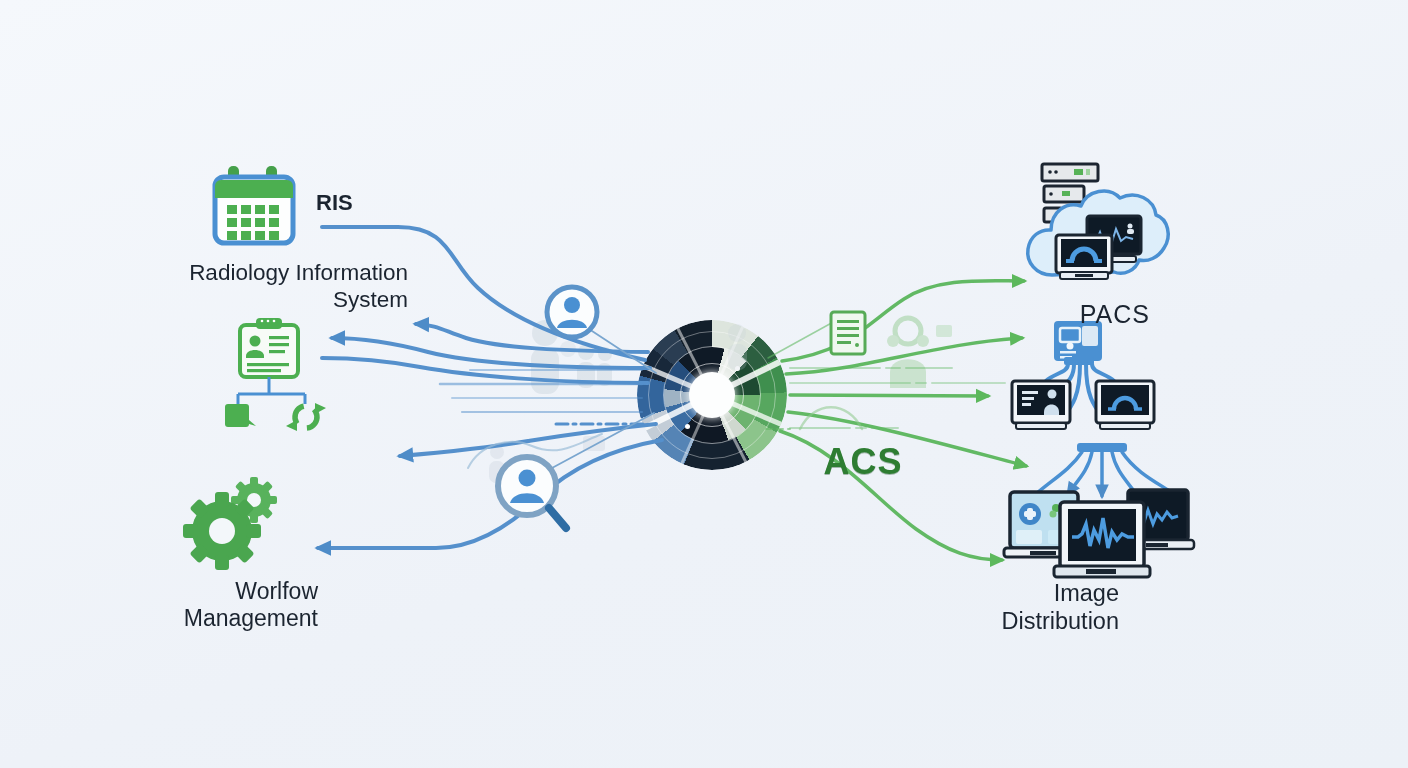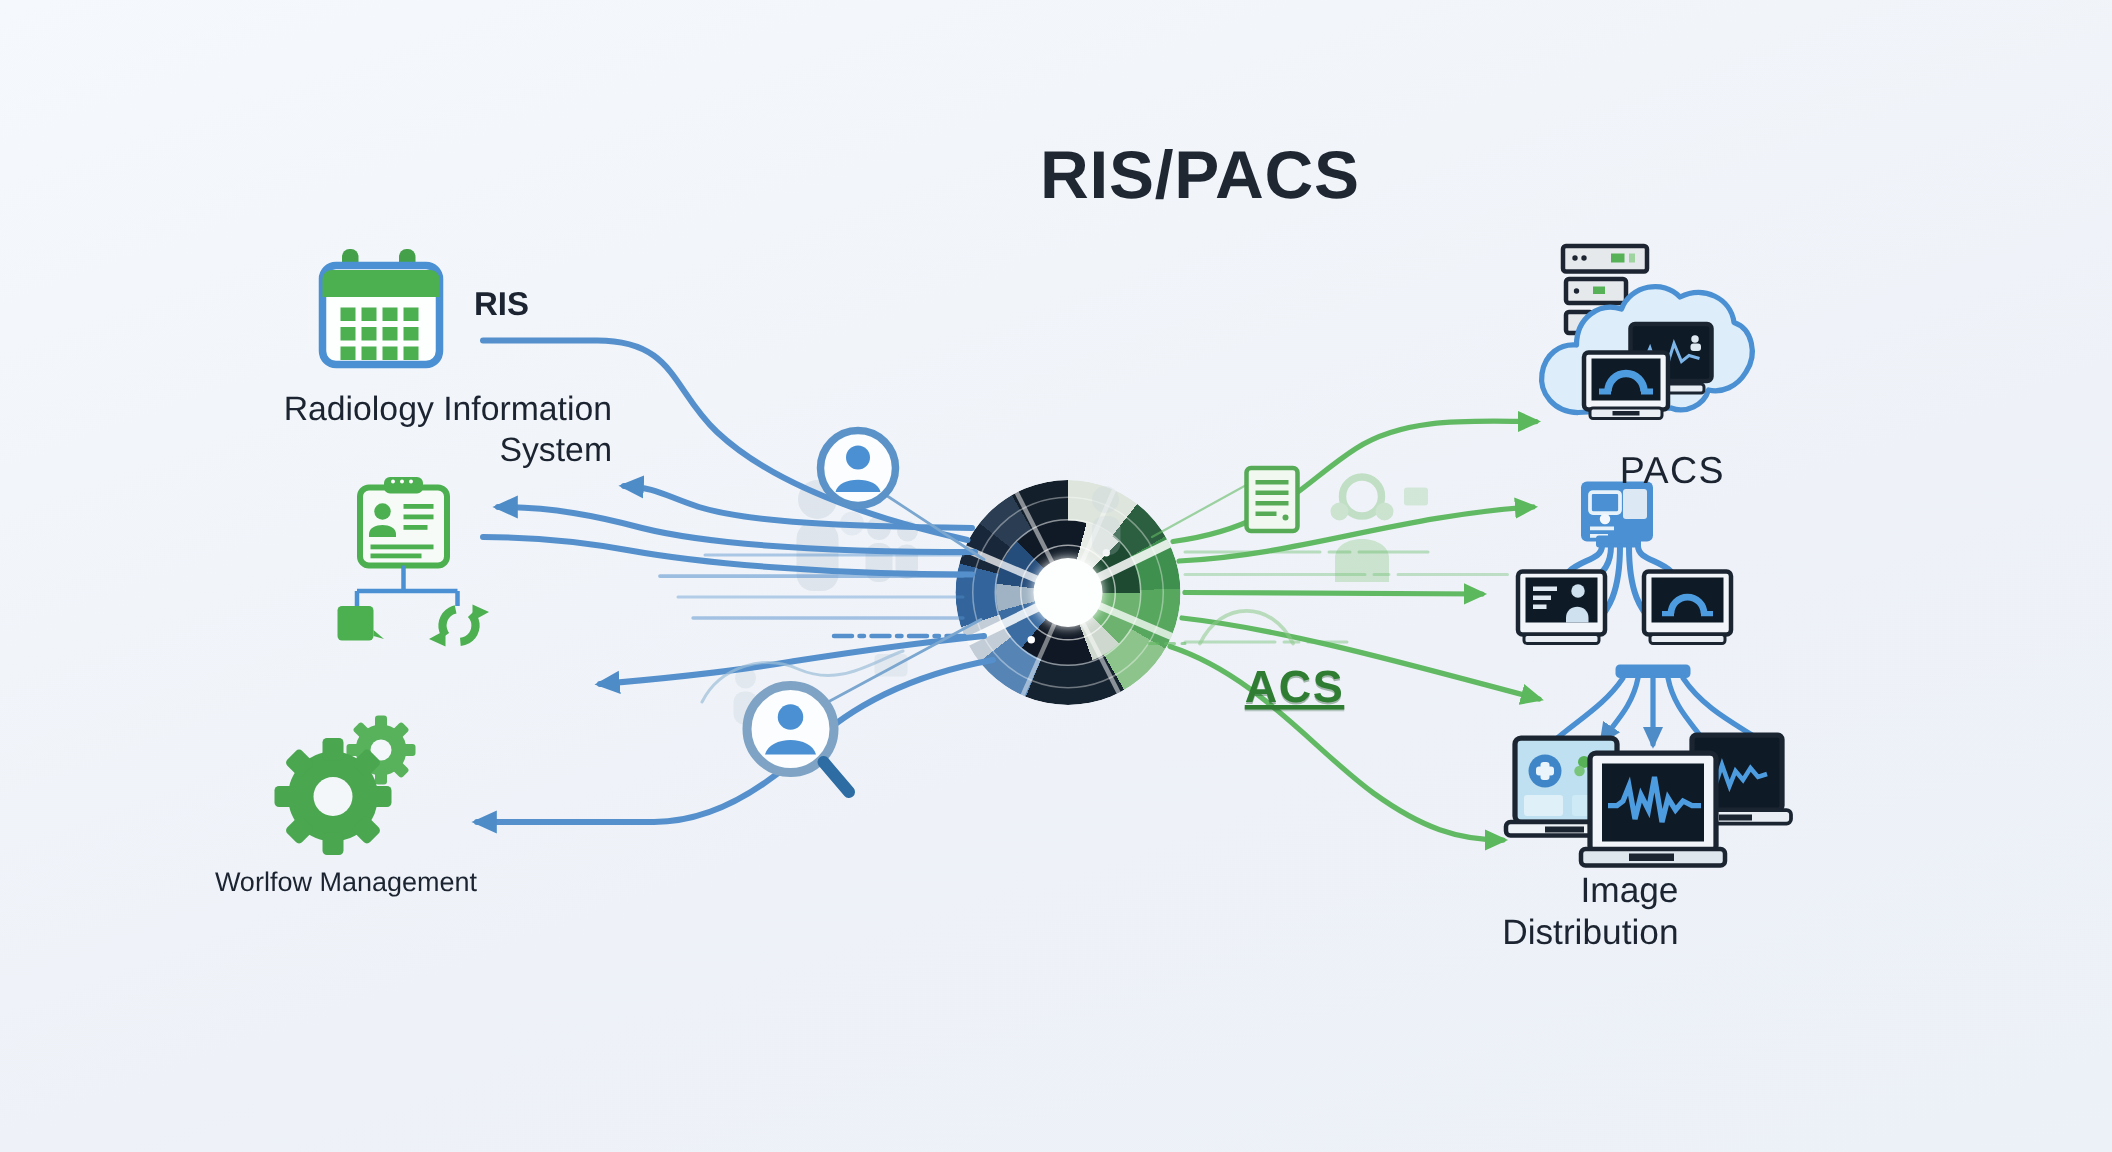--- a/index.html
+++ b/index.html
@@ -5,22 +5,22 @@
   html,body{margin:0;padding:0;}
   #canvas{
     position:relative;width:1408px;height:768px;overflow:hidden;
     background:linear-gradient(160deg,#f5f8fc 0%,#eef2f8 60%,#ecf1f7 100%);
     font-family:"Liberation Sans",sans-serif;color:#1b2430;
   }
   .label{position:absolute;text-align:center;color:#1b2430;line-height:1.18;}
   .title{font-size:45px;font-weight:800;letter-spacing:.5px;color:#1f2733;}
   .abbr{font-size:22px;font-weight:700;text-align:left;}
   .node-label{font-size:23px;font-weight:500;text-align:right;}
-  .acs{font-size:30px;font-weight:800;color:#2e7d32;letter-spacing:1px;
-       text-shadow:0 1px 0 rgba(18,70,30,.35);text-decoration:underline;}
+  .acs{font-size:36px;font-weight:800;color:#2e7d32;letter-spacing:1px;
+       text-shadow:0 1px 0 rgba(18,70,30,.35);}
   svg{position:absolute;left:0;top:0;}
   
   .hub{position:absolute;left:637px;top:320px;width:150px;height:150px;
        border-radius:50%;overflow:hidden;}
   .hub-outer{position:absolute;inset:0;border-radius:50%;
     background:conic-gradient(from 0deg,
       #dde5dd 0deg 38deg,#2c5f40 38deg 60deg,#3f8f4e 60deg 88deg,
       #57a75f 88deg 120deg,#8cc48b 120deg 150deg,#152230 150deg 202deg,
       #5584b5 202deg 232deg,#c3cdd7 232deg 252deg,#33659c 252deg 285deg,
       #18283a 285deg 308deg,#2a3d52 308deg 330deg,#131f2b 330deg 360deg);}
@@ -328,28 +328,27 @@
     </g>
     <g>
       <rect x="1060" y="502" width="84" height="66" rx="4" fill="#f2f6fa" stroke="#1a2531" stroke-width="3.5"></rect>
       <rect x="1068" y="509" width="68" height="52" fill="#0e1a26"></rect>
       <path d="M1072,537 h6 l4,-3 l4,-10 l4,22 l4,-16 l5,10 l4,-22 l5,30 l4,-16 l5,8 l5,-6 l6,3 h6" fill="none" stroke="#4d9ce0" stroke-width="3.5"></path>
       <rect x="1054" y="566" width="96" height="11" rx="3" fill="#dfe7ee" stroke="#1a2531" stroke-width="3"></rect>
       <rect x="1086" y="569" width="30" height="5" fill="#1a2531"></rect>
     </g>
   </svg>
 
-  <div class="label title" style="left:580px;top:90px;width:440px;">RIS/PACS</div>
 
   <div class="label abbr" style="left:316px;top:190px;width:80px;">RIS</div>
 
   <div class="label node-label" style="left:158px;top:260px;width:250px;font-size:22.5px;">Radiology Information System</div>
 
 
-  <div class="label node-label" style="left:138px;top:578px;width:180px;font-size:18px;">Worlfow Management</div>
+  <div class="label node-label" style="left:138px;top:578px;width:180px;font-size:23px;">Worlfow Management</div>
 
   <div class="label acs" style="left:818px;top:441px;width:90px;">ACS</div>
 
   <div class="label node-label" style="left:1040px;top:300px;width:110px;font-size:25px;letter-spacing:1px;">PACS</div>
 
   <div class="label node-label" style="left:969px;top:580px;width:150px;font-size:23.5px;">Image Distribution</div>
 
 </div>
 
 </body></html>

